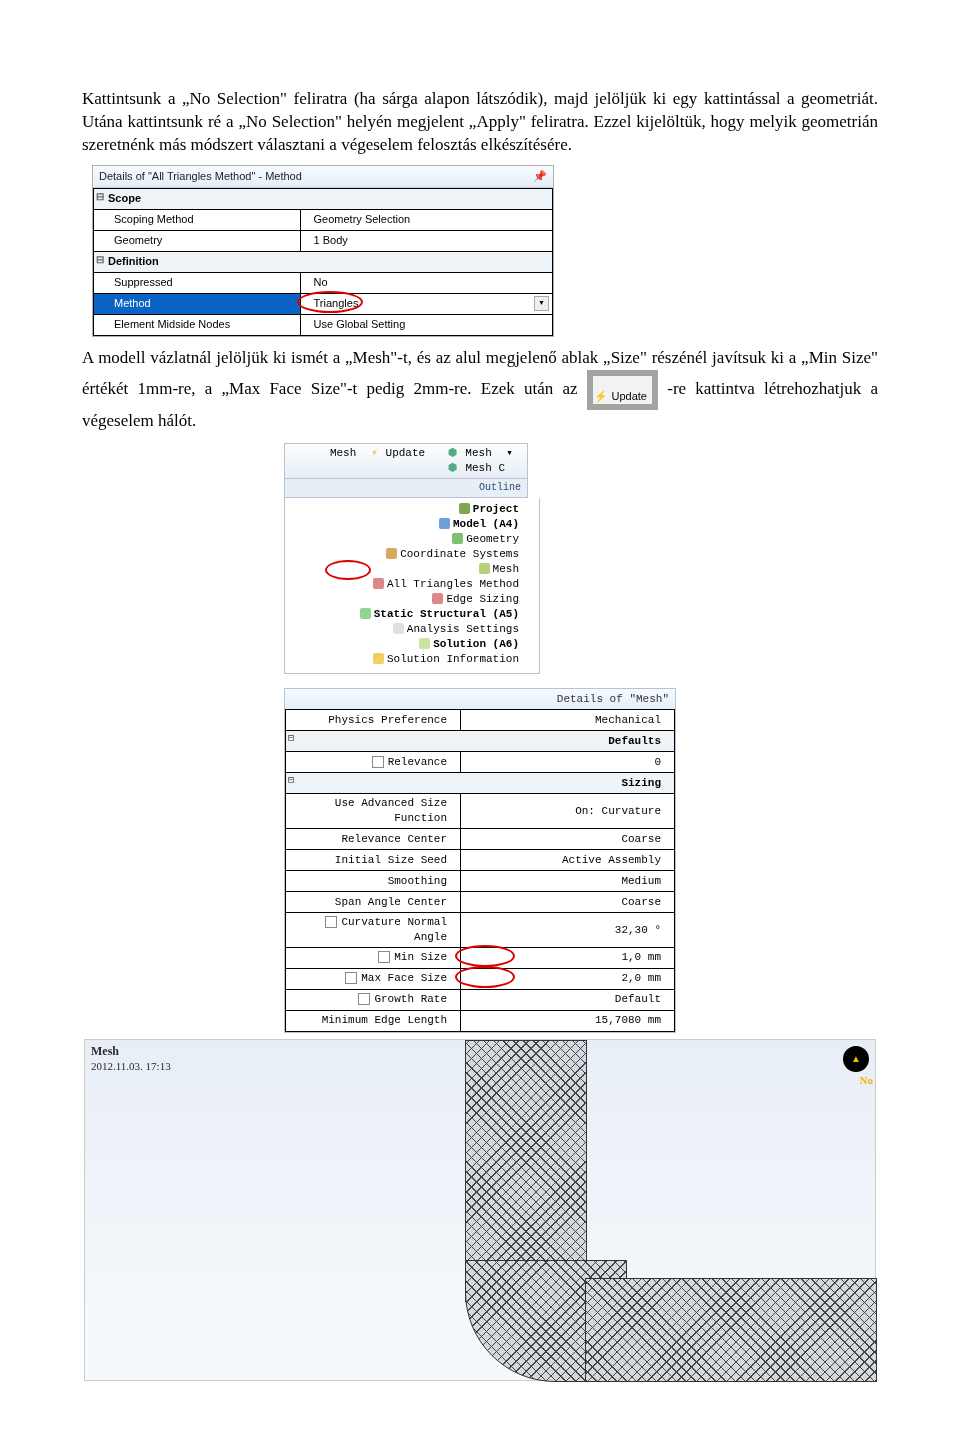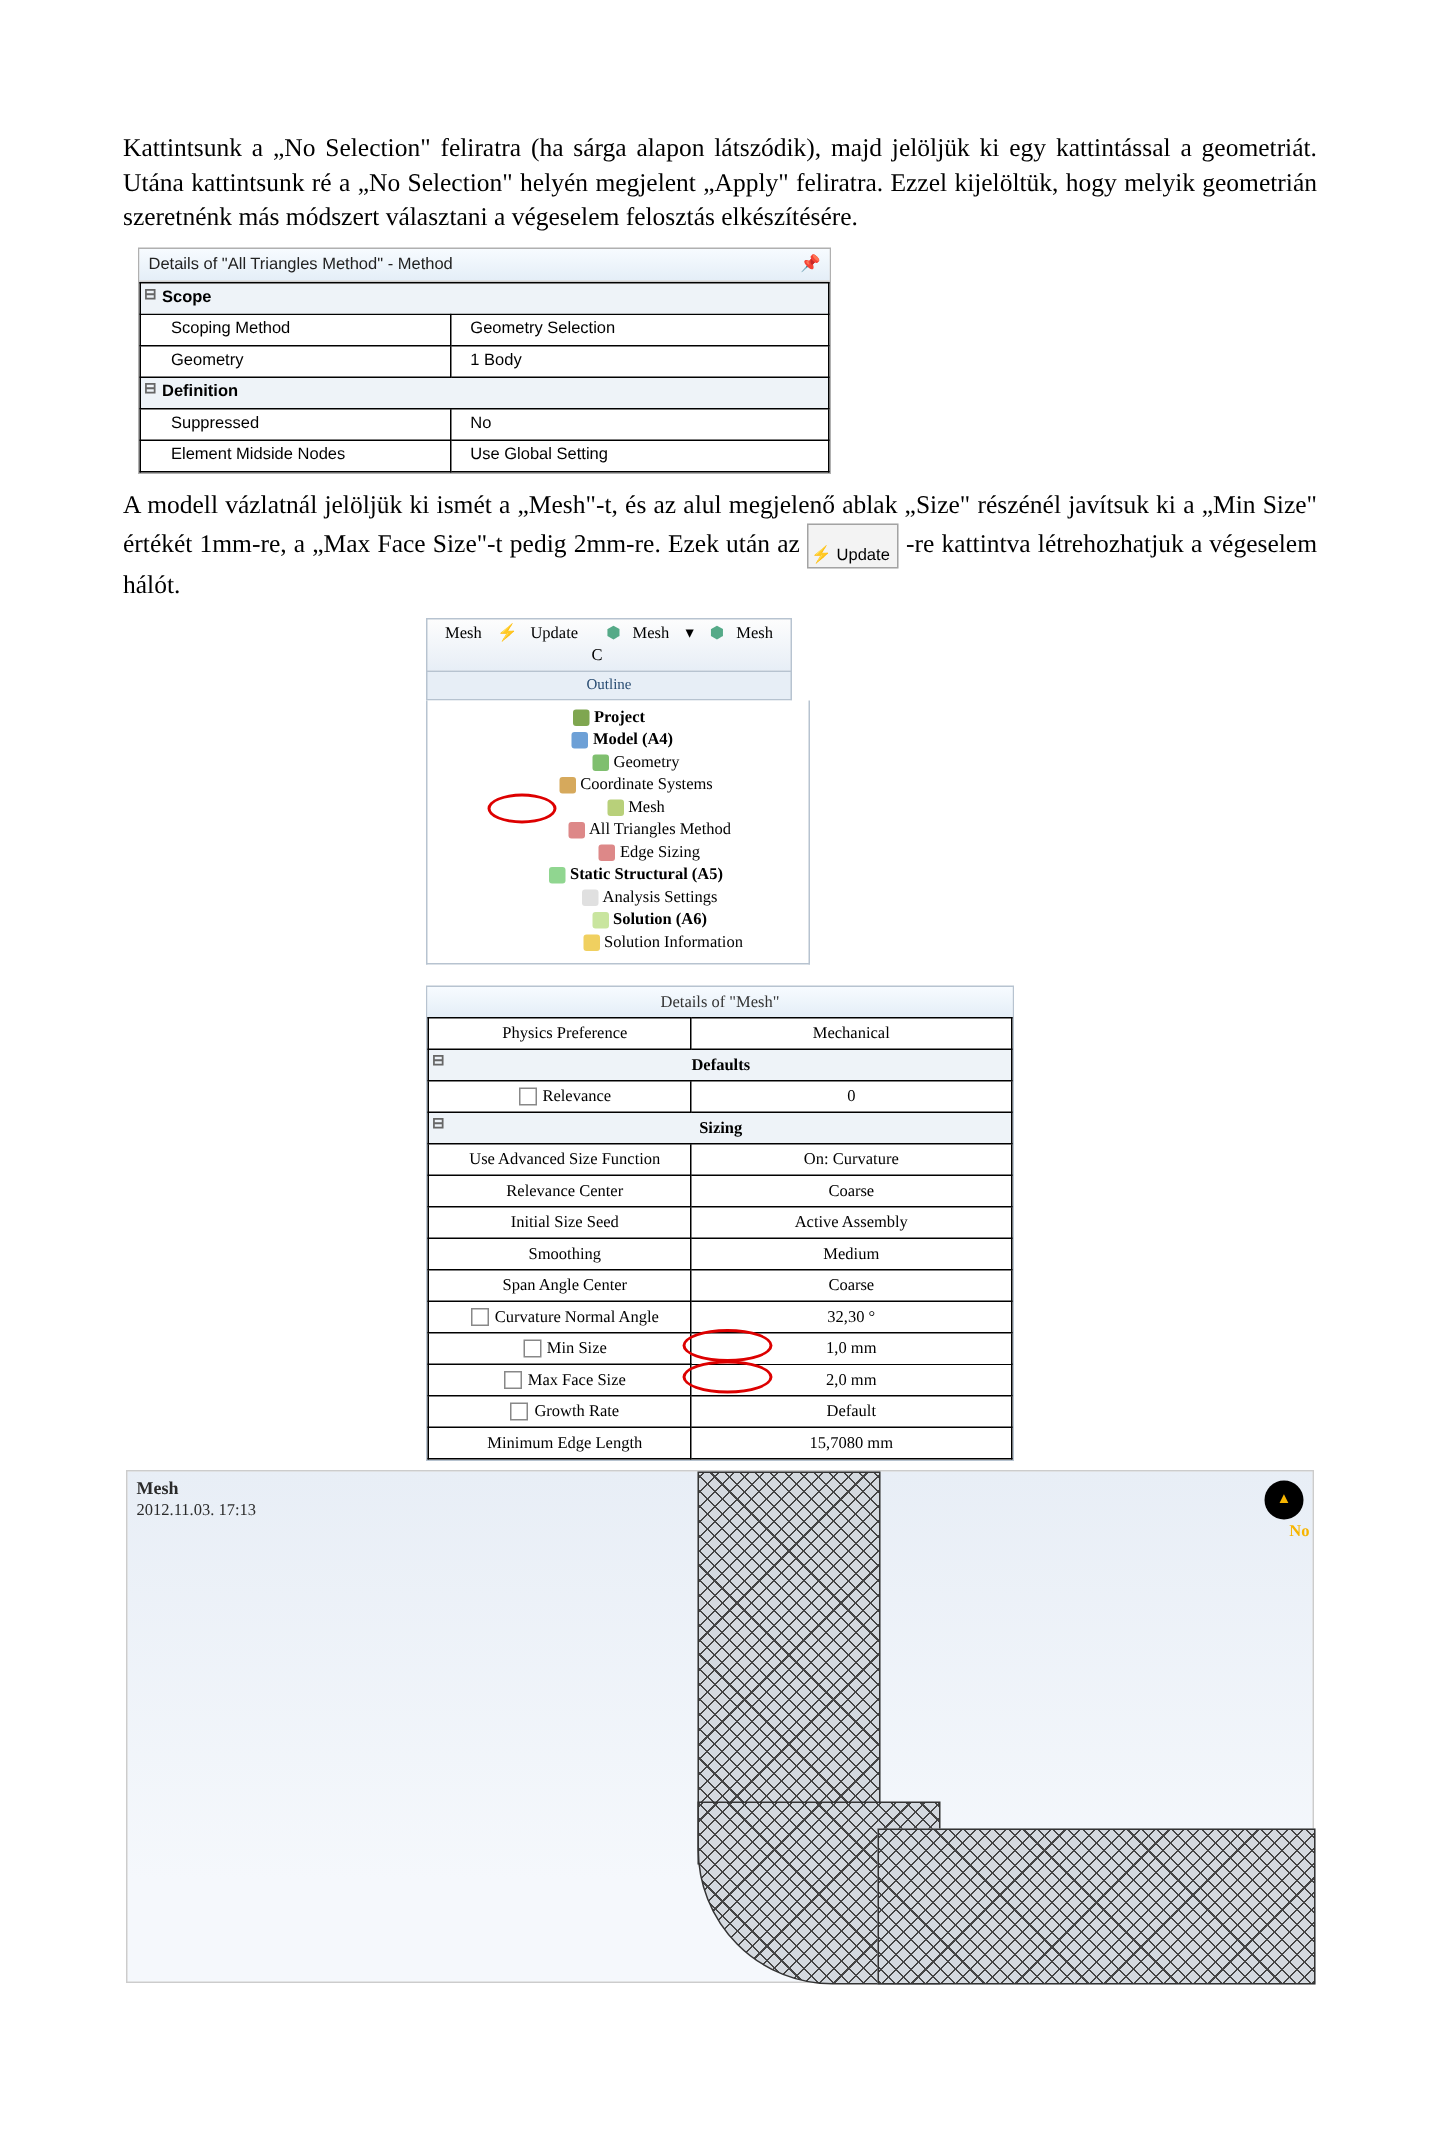--- a/index.html
+++ b/index.html
@@ -13,24 +13,24 @@
 .grid td.gh{background:#eef3f8;font-weight:bold;padding-left:14px;position:relative}
 .grid td.gh::before{content:"⊟";position:absolute;left:2px;top:1px;color:#666;font-size:10px}
 .grid td.k{width:45%;padding-left:20px}
 .grid td.v{background:#fff}
 .grid tr.sel td.k{background:#0a63c7;color:#fff}
 .grid tr.sel td.v{background:#fff;position:relative}
 .dd{position:absolute;right:3px;top:2px;width:13px;height:13px;border:1px solid #aaa;background:#eee;text-align:center;font-size:8px;line-height:12px}
 .ov{position:absolute;border:2px solid #d00;border-radius:50%}
 .chk{display:inline-block;width:10px;height:10px;border:1px solid #888;margin-right:4px;vertical-align:middle}
 .inl{display:inline-block;vertical-align:middle}
-.upd{border:1px solid #a3a3a3;background:#f3f3f3;padding:13px 5px 1px 2px;font-family:Tahoma,sans-serif;font-size:11px}
+.upd{border:6px solid #a3a3a3;background:#f3f3f3;padding:13px 5px 1px 2px;font-family:Tahoma,sans-serif;font-size:11px}
 .upd .ic{color:#e6b800;font-weight:bold}
 .center-wrap{text-align:center;margin-top:10px}
-.shot2{display:inline-block;text-align:center;font-family:Liberation Serif, serif;font-size:11px}
+.shot2{display:inline-block;text-align:right;font-family:Liberation Mono, monospace;font-size:11px}
 .tbar{background:linear-gradient(#fdfdfd,#e7eef6);border:1px solid #b7c3d0;padding:2px 6px;width:230px}
 .tbar span{margin-right:8px}
 .outline-t{background:#e7eef6;color:#2a4d73;font-size:10px;padding:2px 6px;border:1px solid #b7c3d0;border-top:none;width:230px}
 .tree{border:1px solid #b7c3d0;border-top:none;background:#fff;width:230px;padding:4px 20px 6px 4px;line-height:15px;position:relative}
 .tree div{white-space:nowrap}
 .i0{padding-left:4px}.i1{padding-left:22px}.i2{padding-left:40px}.i3{padding-left:58px}
 .ticn{display:inline-block;width:11px;height:11px;margin-right:3px;vertical-align:middle;border-radius:2px}
 .c-prj{background:#7fa650}.c-mdl{background:#6da0d6}.c-geo{background:#7fbf6f}.c-cs{background:#d6a95c}
 .c-msh{background:#b8d07a}.c-mth{background:#d88}.c-ss{background:#90d690}.c-as{background:#e0e0e0}
 .c-sol{background:#c9e59f}.c-si{background:#f0d060}
@@ -73,20 +73,28 @@
             <td class="k">Geometry</td>
             <td class="v">1 Body</td>
           </tr>
     <tr>
             <td class="gh" colspan="2">Definition</td>
           </tr>
     <tr>
             <td class="k">Suppressed</td>
             <td class="v">No</td>
           </tr>
+    <tr class="sel">
+            <td class="k">Method</td>
+      <td class="v" style="position:relative">
+        <span>Triangles</span>
+        <span class="dd">▾</span>
+        <span class="ov" style="left:-4px;top:-3px;width:62px;height:18px"></span>
+      </td>
+          </tr>
     <tr>
             <td class="k">Element Midside Nodes</td>
             <td class="v">Use Global Setting</td>
           </tr>
   </tbody>
       </table>
 </div>
 
 
 <p>

